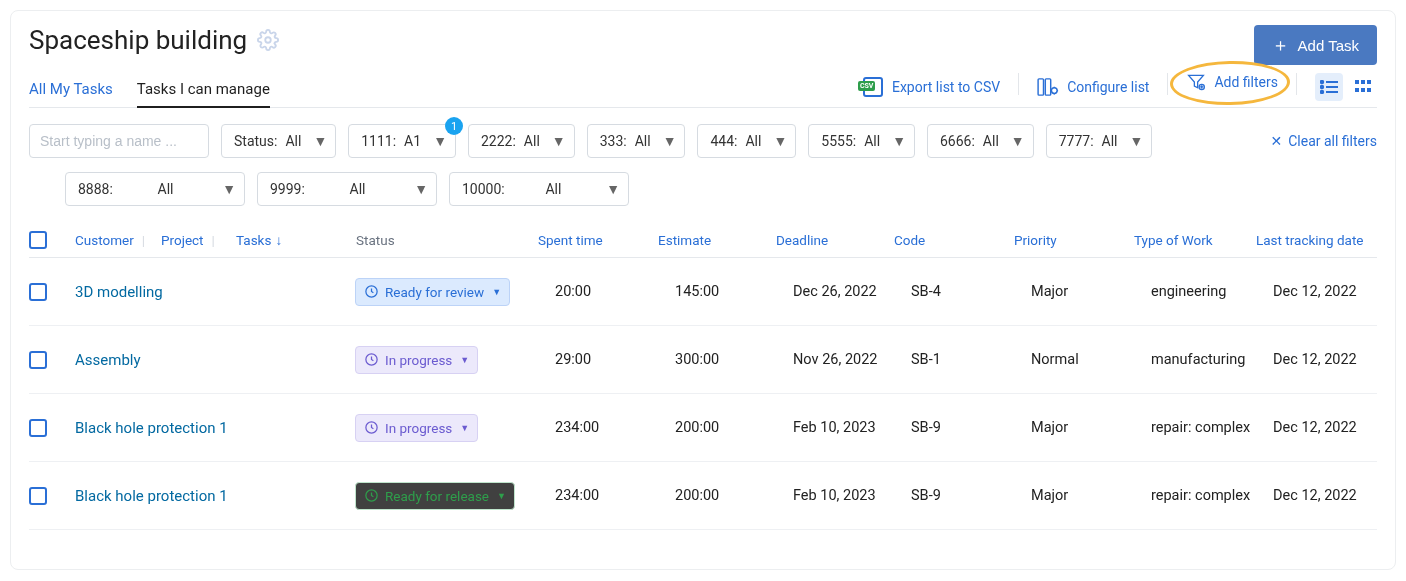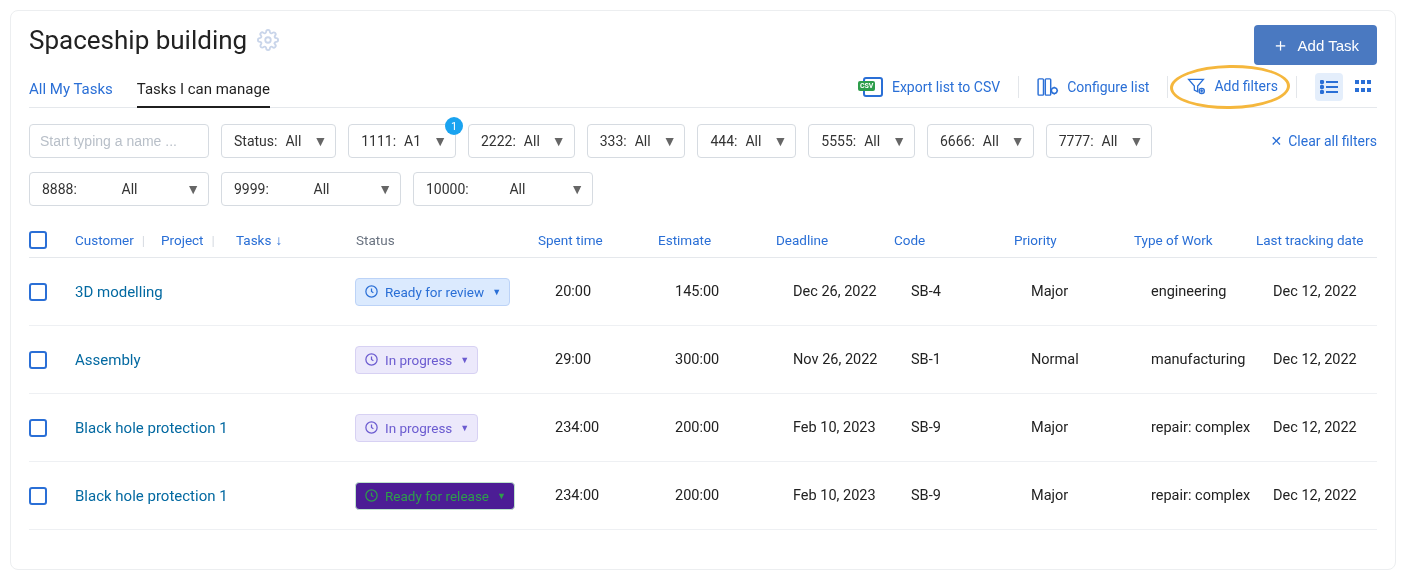--- a/index.html
+++ b/index.html
@@ -44,21 +44,21 @@
     border-bottom: 1px solid #e5e8ec;
   }
   .tabs { display: flex; gap: 24px; }
   .tab {
     color: #2a6fd6; padding-bottom: 8px; cursor: pointer; font-size: 15px;
   }
   .tab.active {
     color: #1f1f1f; border-bottom: 2px solid #1f1f1f; margin-bottom: -1px;
   }
   .toolbar {
-    display: flex; align-items: center; gap: 18px; padding-bottom: 6px;
+    display: flex; gap: 18px; padding-bottom: 6px;
   }
   .tool-link {
     display: inline-flex; align-items: center; gap: 8px;
     color: #2a6fd6; cursor: pointer; font-size: 14px;
   }
   .sep { width: 1px; height: 22px; background: #e3e6ea; }
   .tool-link svg { flex: none; }
   .csv-badge {
     width: 26px; height: 20px; position: relative;
   }
@@ -107,21 +107,21 @@
   .badge {
     position:absolute; top:-8px; right:-8px;
     width:18px; height:18px; border-radius:50%; background:#1aa3f0; color:#fff;
     font-size:11px; display:flex; align-items:center; justify-content:center;
   }
   .clear-all {
     margin-left:auto; display:inline-flex; align-items:center; gap:6px;
     color:#2a6fd6; cursor:pointer;
   }
   .filters-row2 {
-    display:flex; gap:12px; margin-top:14px;
+    display:flex; gap:12px; margin-top:14px;margin-left:36px;
   }
   .filter-pill.wide { width:180px; justify-content:space-between; }
   
   .table { margin-top:16px; width:100%; }
   .thead {
     display:grid;
     grid-template-columns: 46px 86px 75px 120px 182px 120px 118px 118px 120px 120px 122px 140px;
     align-items:center;
     border-bottom:1px solid #e5e8ec;
     height:36px;
@@ -140,21 +140,21 @@
     width:18px; height:18px; border:2px solid #2a6fd6; border-radius:3px; cursor:pointer; background:#fff;
   }
   .task-name { font-size:15px; color:#0369a1; }
   .status-pill {
     display:inline-flex; align-items:center; gap:6px;
     height:28px; border-radius:4px; padding:12px 8px;
     font-size:13.5px; cursor:pointer;
   }
   .status-pill.review { background:#dbeafe; border:1px solid #bcd3f7; color:#2a6fd6; }
   .status-pill.progress { background:#ece9fb; border:1px solid #d7d1f3; color:#6b5bd0; }
-  .status-pill.release { background:#4c1d95; border:1px solid #bfe5cc; color:#2e9e4b; }
+  .status-pill.release { background:#404040; border:1px solid #bfe5cc; color:#2e9e4b; }
   .status-pill .tri { font-size:9px; margin-left:2px; }
   .deadline-warn { color:#e08a2e; }
   .cell { font-size:14.5px; color:#222; }
 </style>
 </head>
 <body>
 
 <div class="page">
   <div class="card">
 

